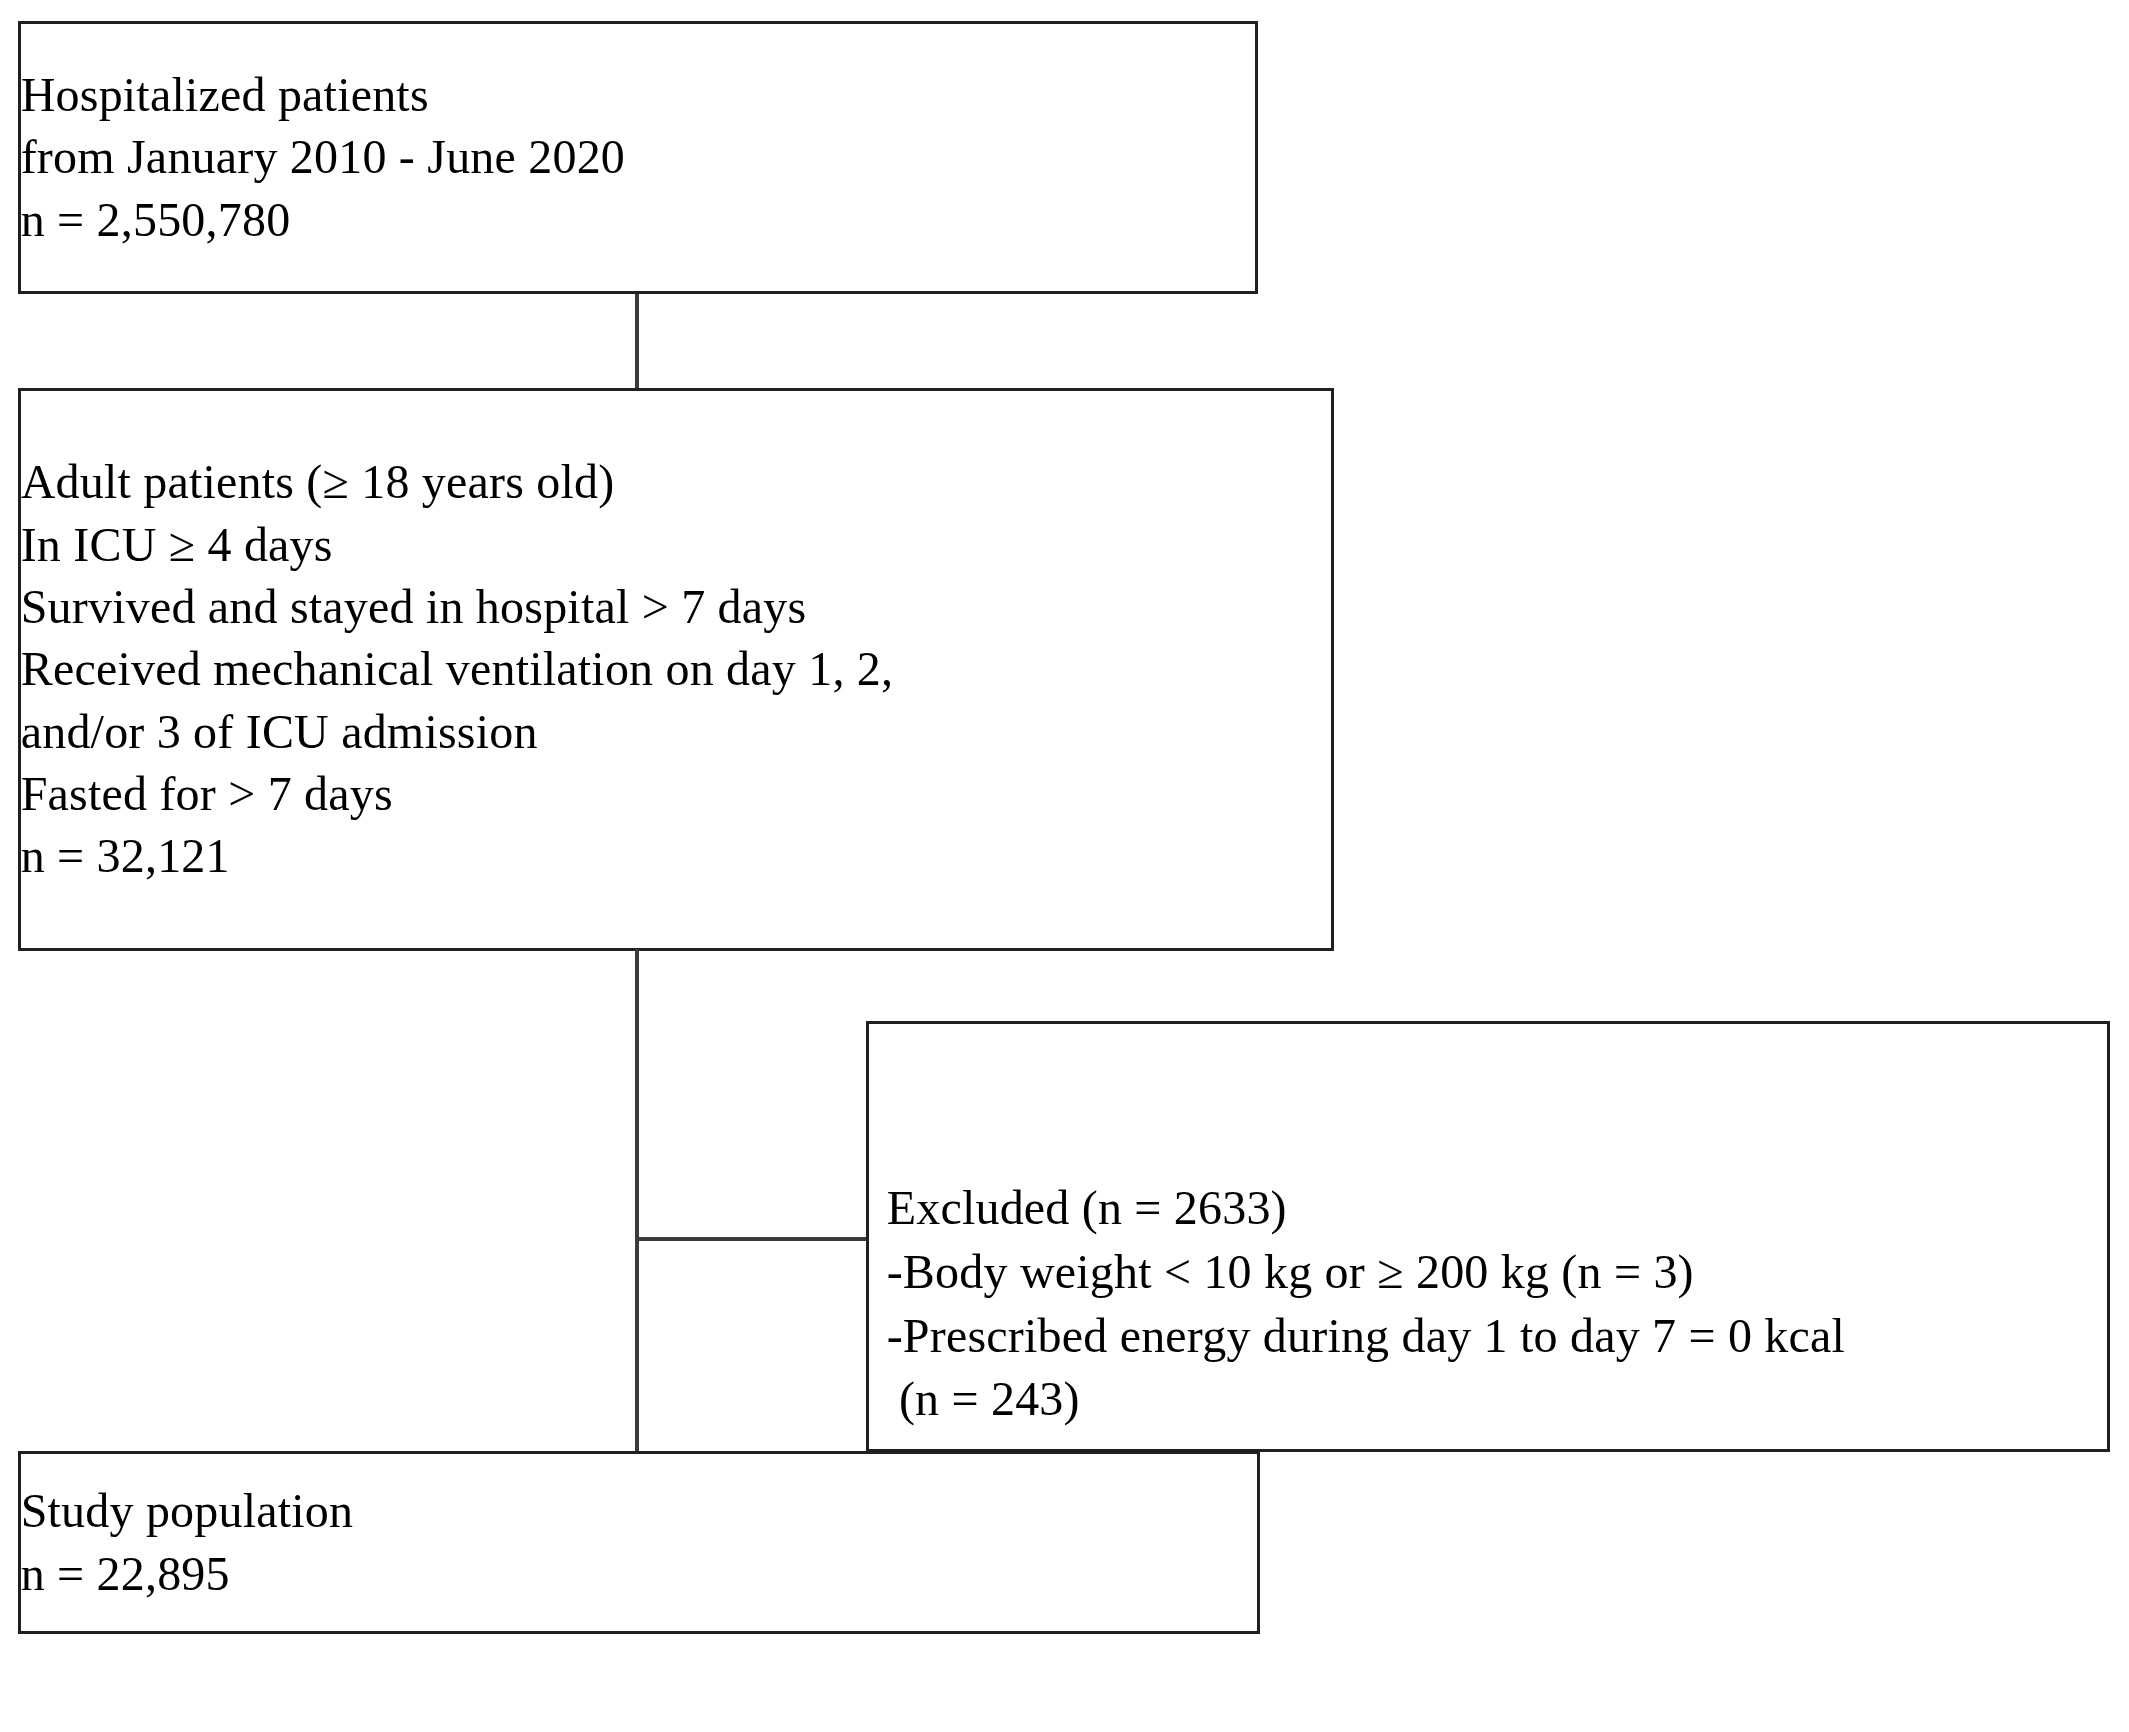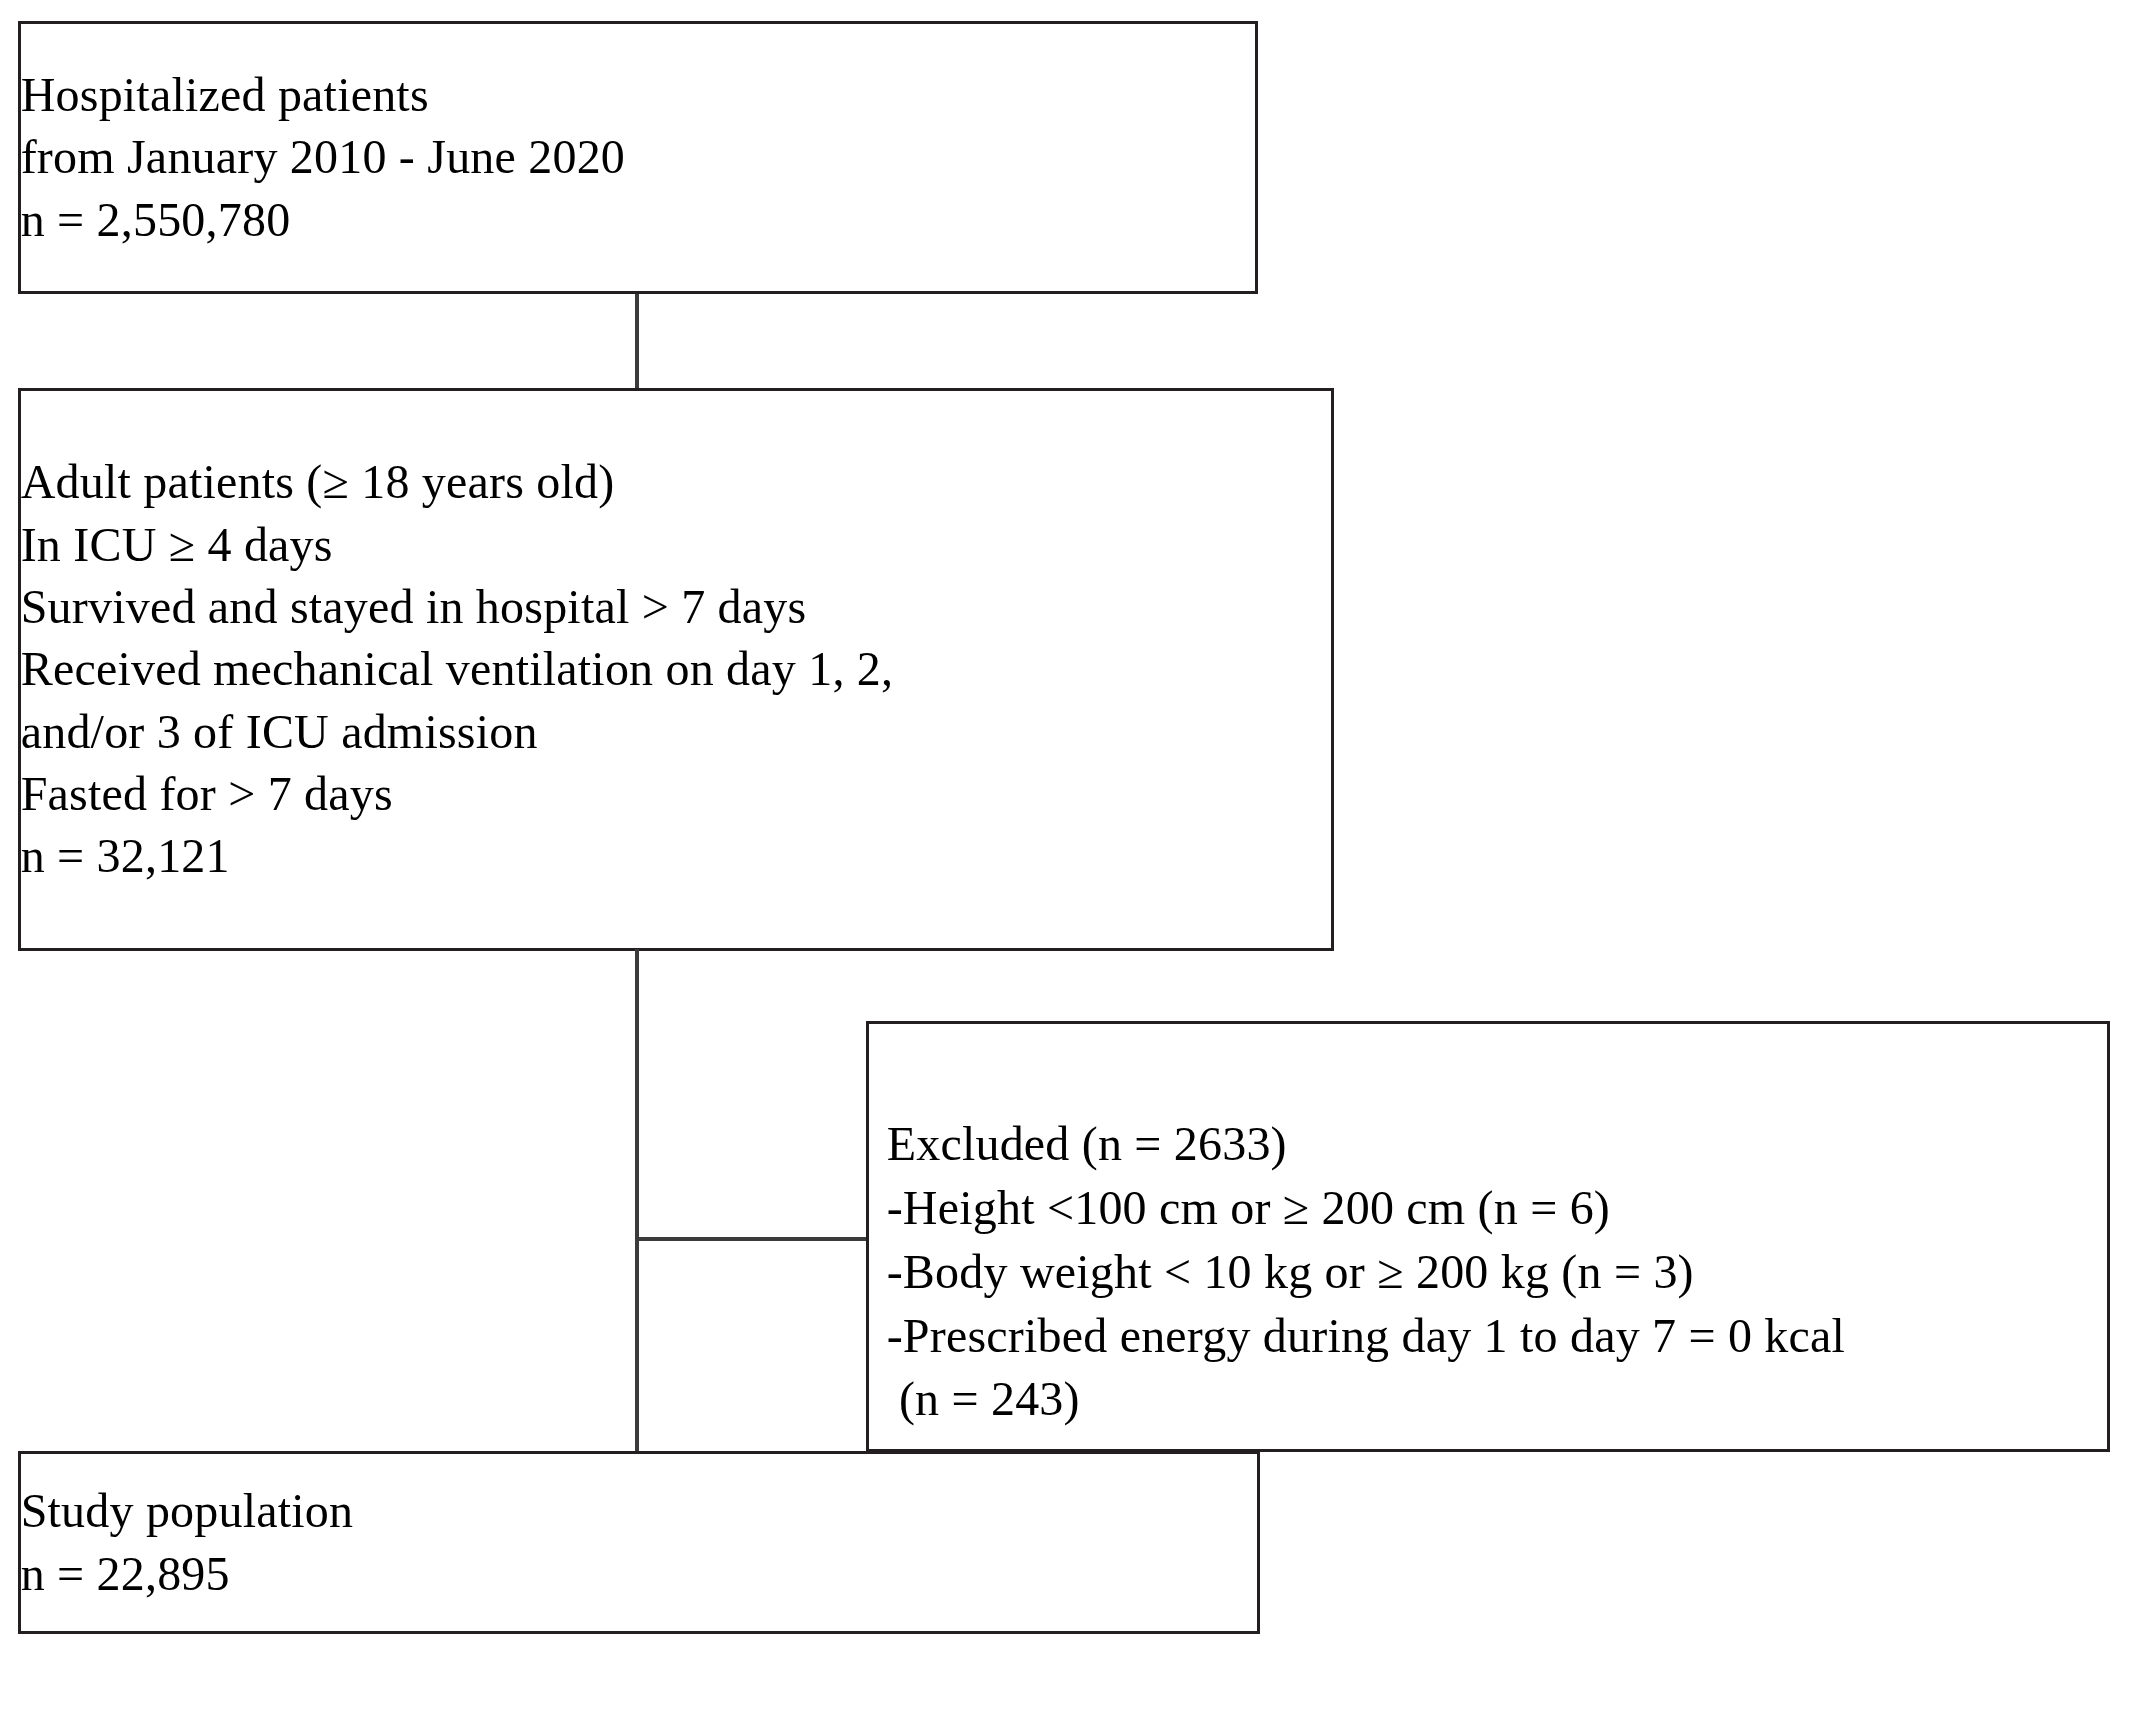--- a/index.html
+++ b/index.html
@@ -127,21 +127,20 @@
     <div class="line">Fasted for &gt; 7 days</div>
     <div class="line">n = 32,121</div>
   </div>
 
   <div class="conn conn-v" id="conn-eligible-study"></div>
 
   <div class="conn conn-h" id="conn-spine-excluded"></div>
 
   <div class="node lefted" id="node-excluded">
     <div class="line">Excluded (n = 2633)</div>
-    <div class="line">-Height &lt;100 cm or ≥ 200 cm (n = 6)</div>
     <div class="line">-Body weight &lt; 10 kg or ≥ 200 kg (n = 3)</div>
     <div class="line">-Prescribed energy during day 1 to day 7 = 0 kcal</div>
     <div class="line"> (n = 243)</div>
   </div>
 
   <div class="node centered" id="node-study">
     <div class="line">Study population</div>
     <div class="line">n = 22,895</div>
   </div>
 

